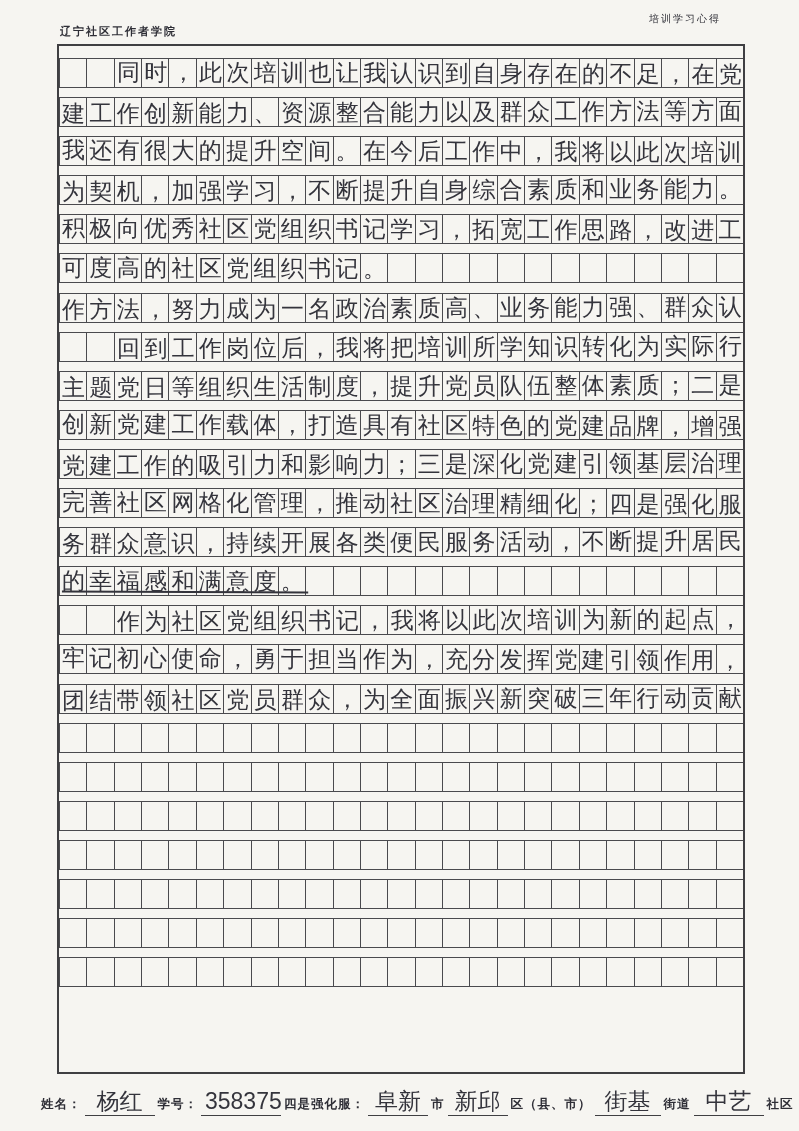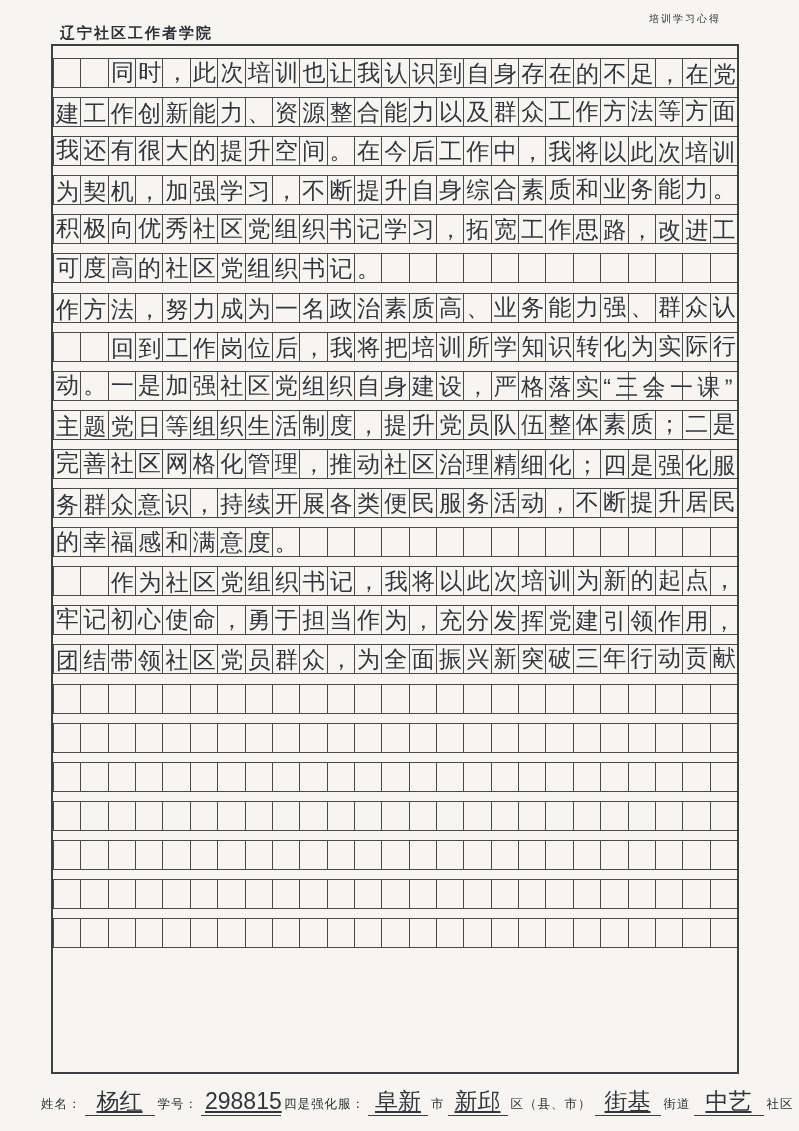--- a/index.html
+++ b/index.html
@@ -13,31 +13,31 @@
   body{background:#e9e8e4;font-family:"Liberation Serif", serif;}
   .page{
     position:relative;
     width:799px;height:1131px;
     background:var(--paper);
     overflow:hidden;
     box-shadow:0 0 4px rgba(0,0,0,.15);
   }
   .hdr-left{
     position:absolute;left:60px;top:24px;
-    font-size:15px;letter-spacing:2px;color:var(--print);
+    font-size:11px;letter-spacing:2px;color:var(--print);
     font-weight:bold;
     font-family:Liberation Serif, serif;
   }
   .hdr-right{
     position:absolute;right:78px;top:12px;
     font-size:10px;letter-spacing:2px;color:var(--print);
     font-weight:normal;
   }
   .grid-frame{
-    position:absolute;left:51px;top:44px;
+    position:absolute;left:57px;top:44px;
     width:688px;height:1030px;
     box-sizing:border-box;
     border:2px solid var(--frame);
     padding-top:12px;
     background:transparent;
   }
   .mrow{
     position:relative;
     width:684px;height:30px;
     box-sizing:border-box;
@@ -61,33 +61,32 @@
   .footer{
     position:absolute;left:40px;top:1082px;
     width:750px;height:34px;
     display:flex;align-items:flex-end;
     font-size:12.5px;color:var(--print);
     white-space:nowrap;
   }
   .plabel{
     padding:0 1px 3px 1px;
     letter-spacing:1px;
-    font-weight:normal;
+    font-weight:bold;
   }
   .hwval{
     display:inline-block;
     font-family:"Liberation Sans", sans-serif;
     font-size:23px;
     line-height:24px;
     color:var(--ink);
     border-bottom:1.6px solid var(--frame);
     padding:0 4px 2px 4px;
     margin:0 2px;
     text-align:center;
-    text-decoration:underline;
   }
   .w-name{min-width:62px;}
   .w-id{min-width:72px;}
   .w-city{min-width:52px;}
   .w-district{min-width:52px;}
   .w-street{min-width:58px;margin-top:16px;}
   .w-community{min-width:62px;}
 </style>
 </head>
 <body>
@@ -117,33 +116,36 @@
       <div class="mrow">
         <span class="hwline" style="left: 3px; transform: rotate(0.2deg);">可度高的社区党组织书记。</span>
       </div>
       <div class="mrow">
         <span class="hwline" style="left: 3px; transform: rotate(-0.25deg);">作方法，努力成为一名政治素质高、业务能力强、群众认</span>
       </div>
       <div class="mrow">
         <span class="hwline" style="left: 57.72px; transform: rotate(-0.25deg);">回到工作岗位后，我将把培训所学知识转化为实际行</span>
       </div>
       <div class="mrow">
-        <span class="hwline" style="left: 3px; transform: rotate(0.2deg);">动。一是加强社区党组织自身建设，严格落实“三会一课”</span>
+        <span class="hwline" style="left: 3px; transform: rotate(-0.25deg);">主题党日等组织生活制度，提升党员队伍整体素质；二是</span>
       </div>
       <div class="mrow">
-        <span class="hwline" style="left: 3px; transform: rotate(-0.25deg);">主题党日等组织生活制度，提升党员队伍整体素质；二是</span>
+        <span class="hwline" style="left: 3px; transform: rotate(0.2deg);">创新党建工作载体，打造具有社区特色的党建品牌，增强</span>
+      </div>
+      <div class="mrow">
+        <span class="hwline" style="left: 3px; transform: rotate(-0.25deg);">党建工作的吸引力和影响力；三是深化党建引领基层治理</span>
       </div>
       <div class="mrow">
         <span class="hwline" style="left: 3px; transform: rotate(0.2deg);">完善社区网格化管理，推动社区治理精细化；四是强化服</span>
       </div>
       <div class="mrow">
         <span class="hwline" style="left: 3px; transform: rotate(-0.25deg);">务群众意识，持续开展各类便民服务活动，不断提升居民</span>
       </div>
       <div class="mrow">
-        <span class="hwline" style="left: 3px; transform: rotate(0.2deg);">的幸福感和满意度。</span>
+        <span class="hwline" style="left: 3px; transform: rotate(0.2deg); text-decoration: underline;">的幸福感和满意度。</span>
       </div>
       <div class="mrow">
         <span class="hwline" style="left: 57.72px; transform: rotate(-0.25deg);">作为社区党组织书记，我将以此次培训为新的起点，</span>
       </div>
       <div class="mrow">
         <span class="hwline" style="left: 3px; transform: rotate(0.2deg);">牢记初心使命，勇于担当作为，充分发挥党建引领作用，</span>
       </div>
       <div class="mrow">
         <span class="hwline" style="left: 3px; transform: rotate(-0.25deg);">团结带领社区党员群众，为全面振兴新突破三年行动贡献</span>
       </div>
@@ -153,21 +155,21 @@
       <div class="mrow"></div>
       <div class="mrow"></div>
       <div class="mrow"></div>
       <div class="mrow"></div>
     </div>
 
   <div class="footer">
     <span class="plabel">姓名：</span>
     <span class="hwval w-name">杨红</span>
     <span class="plabel">学号：</span>
-    <span class="hwval w-id">298815</span>
+    <span class="hwval w-id">358375</span>
     <span class="plabel">四是强化服：</span>
     <span class="hwval w-city">阜新</span>
     <span class="plabel">市</span>
     <span class="hwval w-district">新邱</span>
     <span class="plabel">区（县、市）</span>
     <span class="hwval w-street">街基</span>
     <span class="plabel">街道</span>
     <span class="hwval w-community">中艺</span>
     <span class="plabel">社区</span>
   </div>

